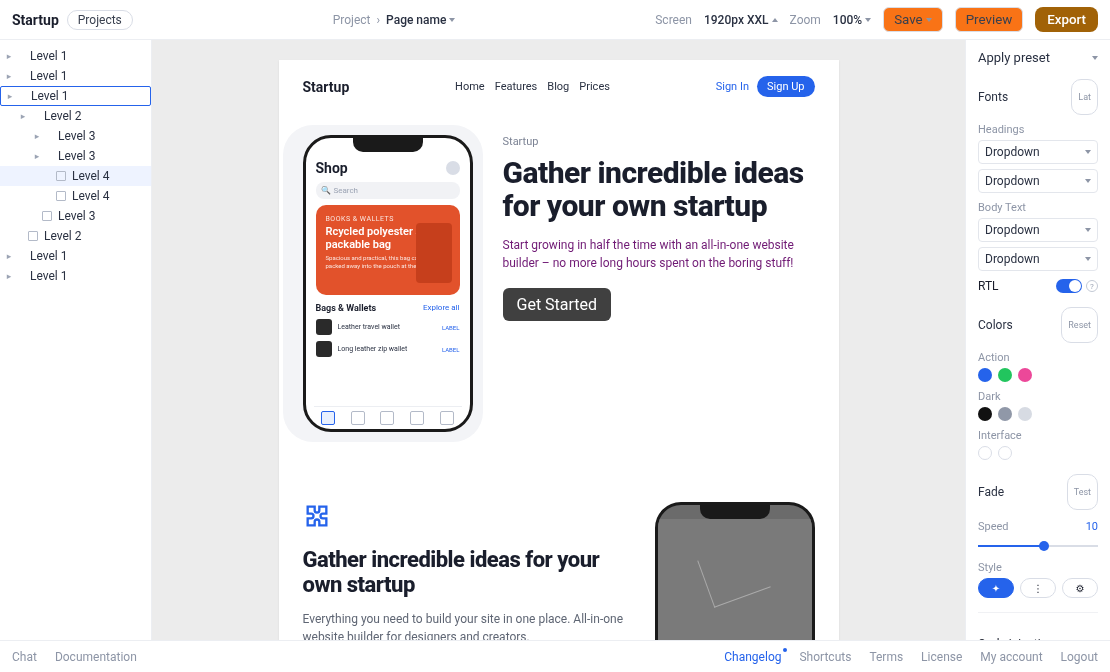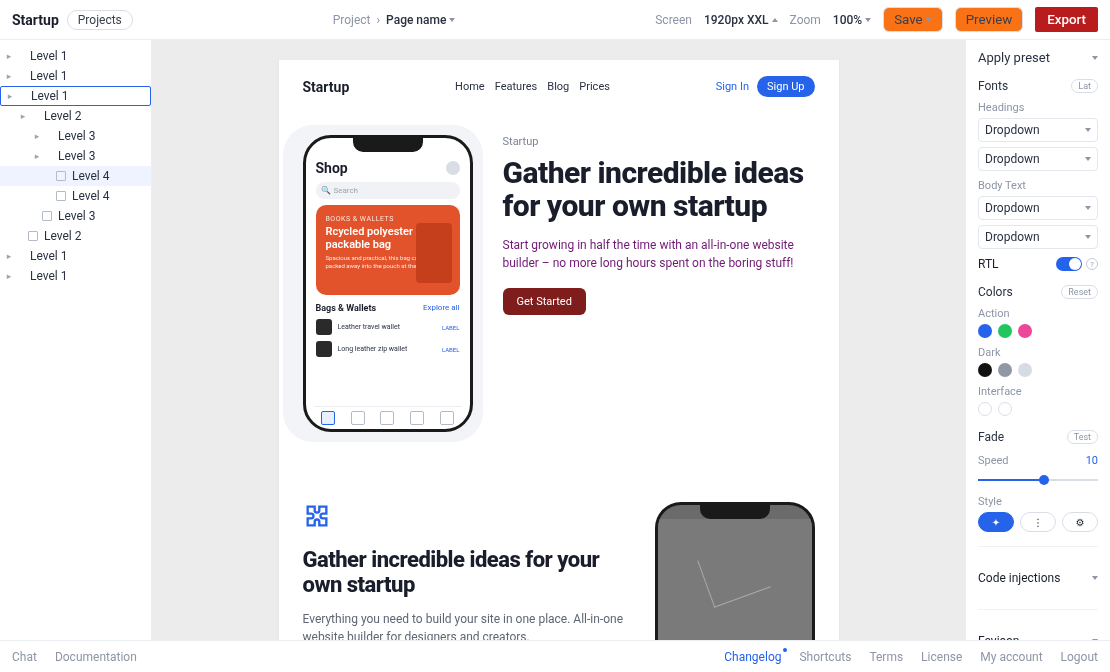--- a/index.html
+++ b/index.html
@@ -7,21 +7,21 @@
 .app{display:flex;flex-direction:column;height:672px;width:1110px;}
 
 .topbar{display:flex;align-items:center;height:40px;padding:0 12px;border-bottom:1px solid #eceef2;}
 .topbar .brand{font-weight:700;font-size:14px;margin-right:8px;}
 .top-pill{border:1px solid #d9dde6;border-radius:12px;padding:2px 10px;font-size:12px;color:#39404f;background:#fff;}
 .top-center{flex:1;display:flex;justify-content:center;align-items:center;font-size:12px;color:#8d95a6;gap:6px;}
 .top-center .pagename{color:#2a3142;font-weight:500;}
 .top-right{display:flex;align-items:center;gap:12px;font-size:12px;color:#8d95a6;}
 .screen-val{color:#2a3142;font-weight:500;}
 .btn-outline{border:1px solid #d9dde6;border-radius:6px;padding:4px 10px;background:#f97316;color:#39404f;}
-.btn-primary{border:none;border-radius:2px;padding:5px 12px;background:#b91c1c;color:#fff;font-weight:500;}
+.btn-primary{border:none;border-radius:8px;padding:5px 12px;background:#a16207;color:#fff;font-weight:500;}
 .chev{display:inline-block;width:0;height:0;border-left:3px solid transparent;border-right:3px solid transparent;border-top:4px solid #8d95a6;margin-left:3px;vertical-align:middle;}
 .chev-up{border-top:none;border-bottom:4px solid #8d95a6;}
 
 .main{flex:1;display:flex;overflow:hidden;}
 
 .tree{width:152px;border-right:1px solid #eceef2;padding-top:6px;overflow:auto;}
 .tree-item{display:flex;align-items:center;height:20px;font-size:12px;color:#2a3142;cursor:pointer;padding-right:6px;}
 .tree-item .exp{display:inline-block;width:10px;text-align:center;color:#9ca4b4;font-size:9px;}
 .tree-item .ico{display:inline-block;width:10px;height:10px;border:1px solid #b3bac8;border-radius:1px;margin-right:6px;}
 .tree-item .ico.placeholder{border:none;}
@@ -58,37 +58,37 @@
 .thumb{width:16px;height:16px;background:#2a2a2a;border-radius:3px;}
 .listrow .meta{flex:1;color:#2a3142;}
 .tag{font-size:6px;color:#2563eb;}
 .tabbar{position:absolute;bottom:4px;left:8px;right:8px;display:flex;justify-content:space-around;border-top:1px solid #eceef2;padding-top:4px;}
 .tabicon{width:14px;height:14px;border:1px solid #b3bac8;border-radius:2px;}
 .tabicon.active{border-color:#2563eb;background:#e8f0ff;}
 .hero-text{flex:1;}
 .hero-eyebrow{font-size:11px;color:#7c8394;margin-bottom:8px;}
 .hero-title{font-size:30px;font-weight:800;line-height:1.1;letter-spacing:-.5px;margin-bottom:14px;}
 .hero-body{font-size:12px;color:#701a75;line-height:1.5;margin-bottom:16px;}
-.hero-cta{background:#7f1d1d;color:#fff;border-radius:6px;padding:7px 14px;font-size:11px;display:inline-block;}
+.hero-cta{background:#404040;color:#fff;border-radius:6px;padding:7px 14px;font-size:16px;display:inline-block;}
 
 .sec2{display:flex;gap:30px;padding:30px 24px 20px;}
 .sec2-left{flex:1;}
 .puzzle{width:28px;height:28px;margin-bottom:14px;}
 .sec2-title{font-size:22px;font-weight:800;line-height:1.15;letter-spacing:-.5px;margin-bottom:12px;}
 .sec2-body{font-size:12px;color:#5f6674;line-height:1.5;}
 .phone2-wrap{position:relative;width:160px;}
 .phone2{position:relative;width:160px;height:230px;border:3px solid #1a1a1a;border-radius:26px;background:#6b6b6b;overflow:hidden;}
 .map{position:absolute;inset:14px 0 60px 0;background:#7a7a7a;}
 .mapline{position:absolute;left:30%;top:20%;width:60px;height:50px;border-left:1px solid #aaa;border-bottom:1px solid #aaa;transform:rotate(-20deg);}
 
 .panel{width:145px;border-left:1px solid #eceef2;padding:10px 12px;overflow:auto;font-size:12px;}
 .panel-section{margin-bottom:14px;}
 .panel-head{display:flex;justify-content:space-between;align-items:center;font-size:12px;color:#2a3142;margin-bottom:8px;}
 .panel-head.main{font-size:13px;}
-.tiny-pill{border:1px solid #d9dde6;border-radius:10px;font-size:9px;padding:1px 6px;color:#8d95a6;background:#fff;text-align:right;}
+.tiny-pill{border:1px solid #d9dde6;border-radius:10px;font-size:9px;padding:12px 6px;color:#8d95a6;background:#fff;text-align:right;}
 .panel-label{font-size:11px;color:#8d95a6;margin:8px 0 4px;}
 .dd{border:1px solid #e3e6ec;border-radius:4px;padding:4px 6px;font-size:12px;color:#2a3142;display:flex;justify-content:space-between;align-items:center;margin-bottom:5px;background:#fff;}
 .toggle-row{display:flex;justify-content:space-between;align-items:center;margin-top:8px;}
 .toggle{width:26px;height:14px;background:#2563eb;border-radius:8px;position:relative;}
 .toggle::after{content:"";position:absolute;right:1px;top:1px;width:12px;height:12px;background:#fff;border-radius:50%;}
 .help{width:12px;height:12px;border:1px solid #c3c9d4;border-radius:50%;font-size:8px;color:#9ca4b4;display:inline-flex;align-items:center;justify-content:center;margin-left:4px;}
 .swatches{display:flex;gap:6px;margin-top:4px;}
 .sw{width:14px;height:14px;border-radius:50%;}
 .sw.outline{border:1px solid #d9dde6;background:#fff;}
 .slider{position:relative;height:14px;margin-top:4px;}

